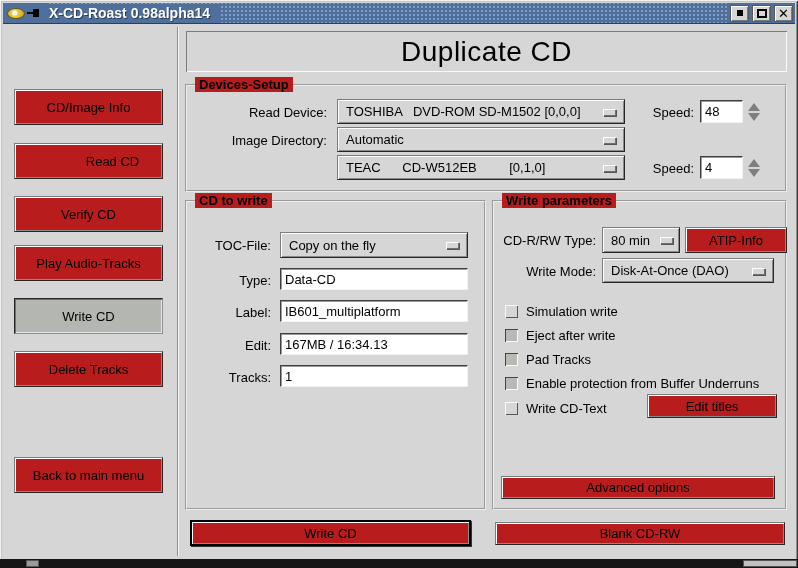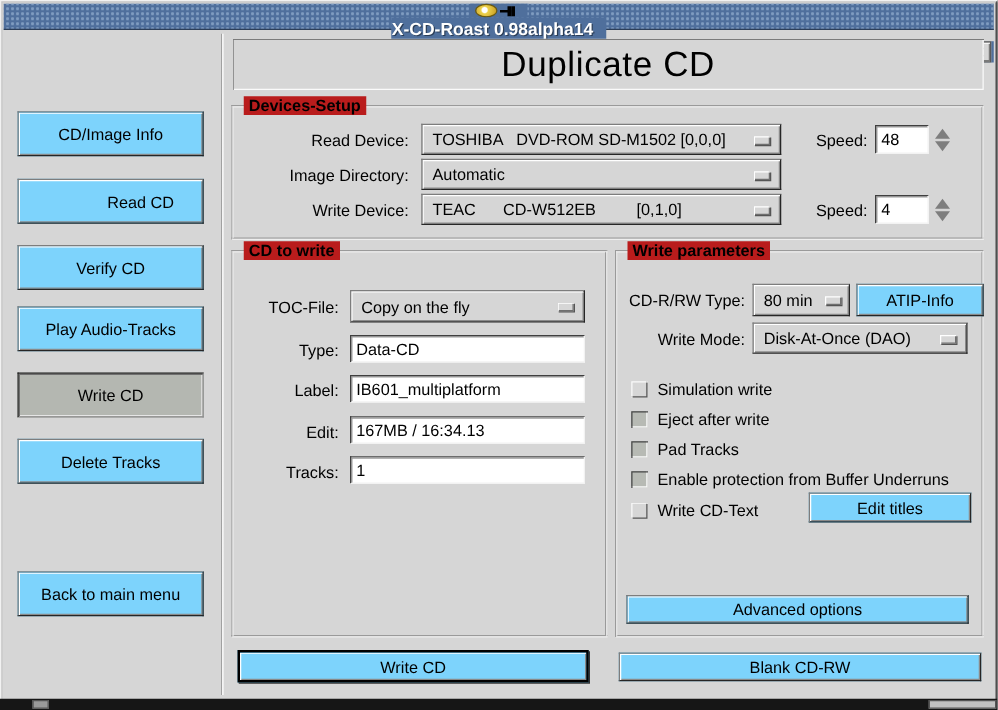--- a/index.html
+++ b/index.html
@@ -2,37 +2,37 @@
 <html><head>
 <meta charset="utf-8">
 <style>
   html,body{margin:0;padding:0;background:#666;}
   *{box-sizing:border-box;font-family:"Liberation Sans","DejaVu Sans",sans-serif;}
   .window{position:relative;width:798px;height:568px;background:#d6d6d6;overflow:hidden;
     box-shadow:inset 1px 1px 0 #f2f2f2, inset -1px -1px 0 #3a3a3a, inset 2px 2px 0 #c4c4c4, inset -2px -2px 0 #8f8f8f;}
   
   .titlebar{position:absolute;left:3px;top:3px;right:3px;height:21px;background-color:#4f6f9c;
     background-image:radial-gradient(circle,#7f9cc0 0 1.1px,transparent 1.2px);background-size:4px 4px;background-position:1px 2px;
-    display:flex;align-items:center;border-bottom:1px solid #2d3f58;flex-direction:column;}
+    display:flex;align-items:center;border-bottom:1px solid #2d3f58;}
   .tb-left{display:flex;align-items:center;background:#4f6f9c;height:100%;padding:0 10px 0 4px;}
   .cd-disc{width:18px;height:11px;border-radius:50%;border:1px solid #6b5a10;
     background:radial-gradient(circle at 42% 45%, #fff 0 2px, #ecd04a 3px, #c79c22 95%);display:inline-block;}
   .pin{position:relative;width:12px;height:10px;margin-left:2px;display:inline-block;}
   .pin:before{content:"";position:absolute;left:0;top:4px;width:9px;height:2px;background:#000;}
   .pin:after{content:"";position:absolute;right:0;top:1px;width:3px;height:8px;background:#000;box-shadow:-3px 0 0 -0px #000;}
   .tb-title{color:#fff;font-size:14px;font-weight:bold;text-shadow:1px 1px 0 rgba(0,0,0,.45);
     background:#4f6f9c;padding:1px 10px 2px 0;white-space:nowrap;}
   .win-btns{margin-left:auto;display:flex;gap:3px;background:#4f6f9c;padding:0 2px;height:100%;align-items:center;}
   .wbtn{width:19px;height:17px;background:#d6d6d6;border:1px solid #5a5a5a;
     box-shadow:inset 1px 1px 0 #fff, inset -1px -1px 0 #7a7a7a;display:flex;align-items:center;justify-content:center;cursor:pointer;}
   .glyph-min{width:6px;height:6px;background:#000;}
   .glyph-max{width:10px;height:9px;border:2px solid #000;}
   .glyph-close{font-size:13px;font-weight:bold;color:#000;line-height:1;}
   
-  .btn{position:absolute;background:#7dd3fc;border:1px solid #7d7d7d;border-right-color:#262626;border-bottom-color:#262626;
+  .btn{position:absolute;background:#b91c1c;border:1px solid #7d7d7d;border-right-color:#262626;border-bottom-color:#262626;
     box-shadow:inset 1px 1px 0 #ffffff, inset -1px -1px 0 #8a8a8a;
     display:flex;align-items:center;justify-content:center;font-size:13px;color:#000;cursor:pointer;}
   .btn.active{background:#b4b7b1;border:1px solid #262626;border-right-color:#8d8d8d;border-bottom-color:#8d8d8d;
     box-shadow:inset 1px 1px 0 #6f6f6f, inset -1px -1px 0 #e6e6e6;}
   .btn.default{border:2px solid #000;box-shadow:inset 1px 1px 0 #ffffff, inset -1px -1px 0 #8a8a8a, 1px 1px 0 #333;}
   .frame{position:absolute;border:2px groove #eeeeee;}
   .legend{position:absolute;top:-9px;left:8px;background:#b91c1c;padding:0 4px;font-size:13px;font-weight:bold;color:#000;}
   .lbl{position:absolute;font-size:13px;color:#000;text-align:right;white-space:nowrap;}
   .entry{position:absolute;background:#fff;border:1px solid #3f3f3f;border-bottom-color:#f2f2f2;border-right-color:#f2f2f2;
     box-shadow:inset 1px 1px 0 #9a9a9a;font-size:13px;padding:0 4px;color:#000;outline:none;}
@@ -123,21 +123,20 @@
       <span class="spin-up"></span>
       <span class="spin-down"></span>
     </div>
 
     <div class="lbl" style="left:0;top:47px;width:140px;">Image Directory:</div>
     <div class="opt" style="left:150px;top:41px;width:288px;height:25px;">
       <span class="opt-text">Automatic</span>
       <span class="opt-ind"></span>
     </div>
 
-    <div class="lbl" style="left:0;top:75px;width:140px;">Write Device:</div>
     <div class="opt" style="left:150px;top:69px;width:288px;height:25px;">
       <span class="opt-text">TEAC      CD-W512EB         [0,1,0]</span>
       <span class="opt-ind"></span>
     </div>
     <div class="lbl" style="left:455px;top:75px;width:52px;">Speed:</div>
     <input class="entry" style="left: 513px; top: 70px; width: 43px; height: 23px;" value="4">
     <div class="spin" style="left:559px;top:69px;height:25px;">
       <span class="spin-up"></span>
       <span class="spin-down"></span>
     </div>

